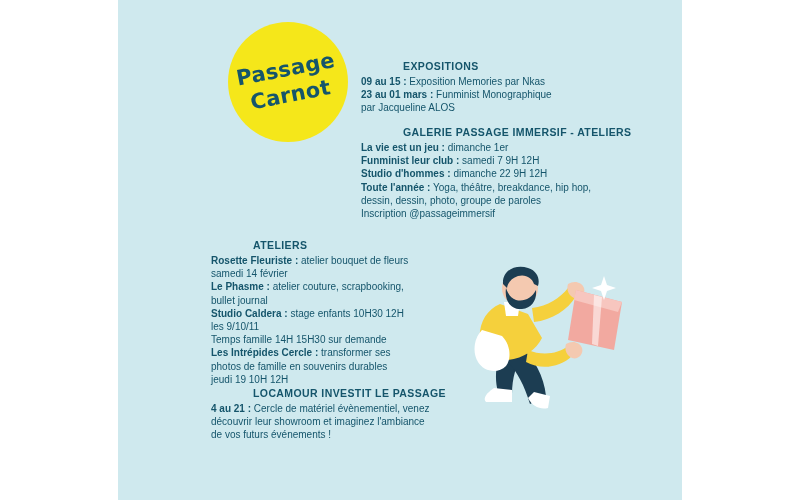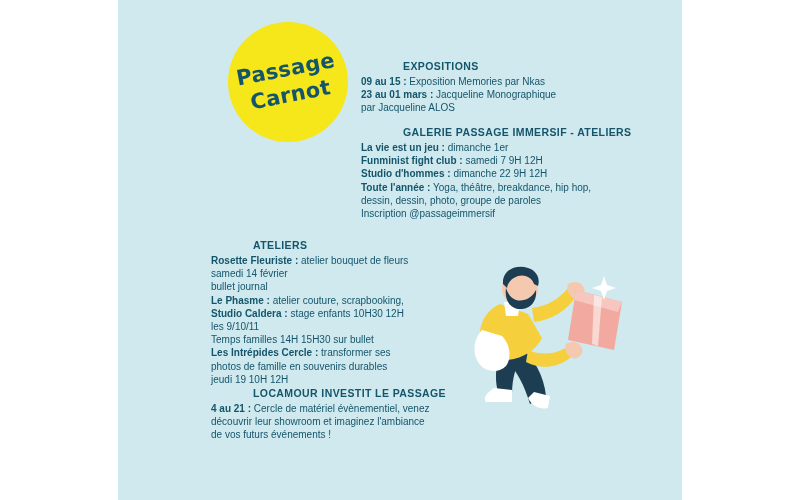--- a/index.html
+++ b/index.html
@@ -108,43 +108,43 @@
   <div id="logo">
     <div class="logo-text">
       <div class="logo-line">Passage</div>
       <div class="logo-line">Carnot</div>
     </div>
   </div>
 
   <div class="section" id="sec-expositions">
     <div class="sec-title">EXPOSITIONS</div>
     <div class="line"><b>09 au 15 :</b><span> Exposition Memories par Nkas</span></div>
-    <div class="line"><b>23 au 01 mars :</b><span> Jacqueline Monographique</span></div>
+    <div class="line"><b>23 au 01 mars :</b><span> Funminist Monographique</span></div>
     <div class="line"><b></b><span>par Jacqueline ALOS</span></div>
   </div>
 
   <div class="section" id="sec-galerie">
     <div class="sec-title">GALERIE PASSAGE IMMERSIF - ATELIERS</div>
     <div class="line"><b>La vie est un jeu :</b><span> dimanche 1er</span></div>
-    <div class="line"><b>Funminist fight club :</b><span> samedi 7  9H 12H</span></div>
+    <div class="line"><b>Funminist leur club :</b><span> samedi 7  9H 12H</span></div>
     <div class="line"><b>Studio d'hommes :</b><span> dimanche 22  9H 12H</span></div>
     <div class="line"><b>Toute l'année :</b><span> Yoga, théâtre, breakdance, hip hop,</span></div>
     <div class="line"><b></b><span>dessin, dessin, photo, groupe de paroles</span></div>
     <div class="line"><b></b><span>Inscription @passageimmersif</span></div>
   </div>
 
   <div class="section" id="sec-ateliers">
     <div class="sec-title">ATELIERS</div>
     <div class="line"><b>Rosette Fleuriste :</b><span> atelier bouquet de fleurs</span></div>
     <div class="line"><b></b><span>samedi 14 février</span></div>
+    <div class="line"><b>Le Phasme :</b><span> atelier couture, scrapbooking,</span></div>
     <div class="line"><b></b><span>bullet journal</span></div>
-    <div class="line"><b>Le Phasme :</b><span> atelier couture, scrapbooking,</span></div>
     <div class="line"><b>Studio Caldera :</b><span> stage enfants 10H30 12H</span></div>
     <div class="line"><b></b><span>les 9/10/11</span></div>
-    <div class="line"><b></b><span>Temps familles 14H 15H30 sur bullet</span></div>
+    <div class="line"><b></b><span>Temps famille 14H 15H30 sur demande</span></div>
     <div class="line"><b>Les Intrépides Cercle :</b><span> transformer ses</span></div>
     <div class="line"><b></b><span>photos de famille en souvenirs durables</span></div>
     <div class="line"><b></b><span>jeudi 19 10H 12H</span></div>
   </div>
 
   <div class="section" id="sec-locamour">
     <div class="sec-title">LOCAMOUR INVESTIT LE PASSAGE</div>
     <div class="line"><b>4 au 21 :</b><span> Cercle de matériel évènementiel, venez</span></div>
     <div class="line"><b></b><span>découvrir leur showroom et imaginez l'ambiance</span></div>
     <div class="line"><b></b><span>de vos futurs événements !</span></div>

